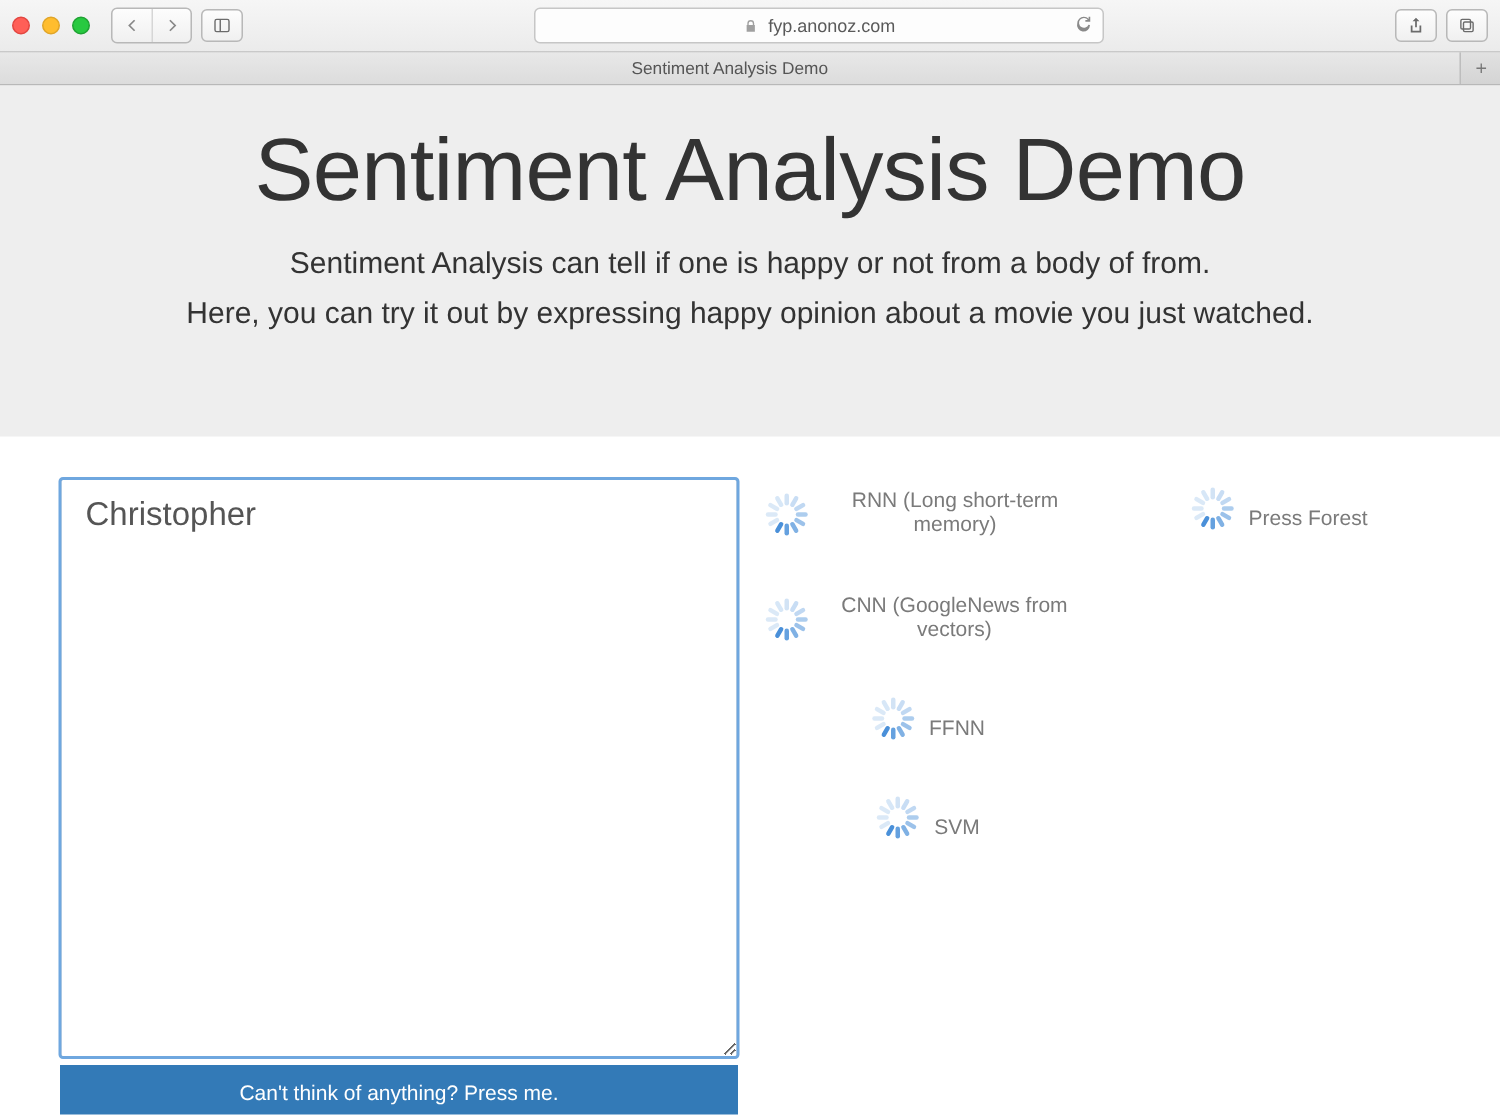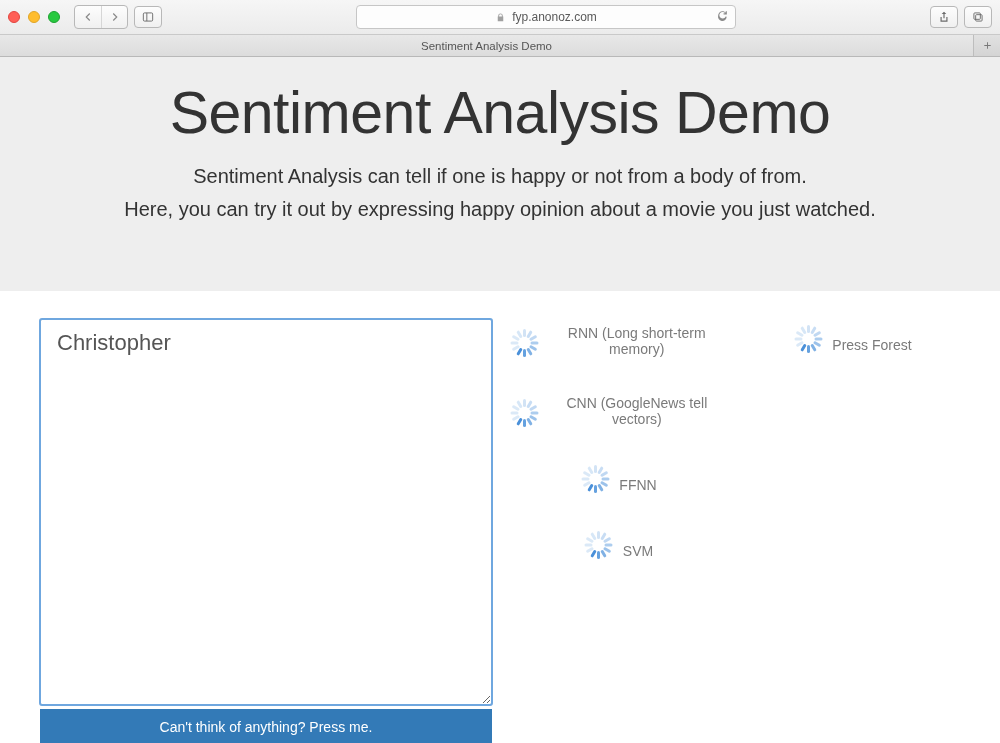--- a/index.html
+++ b/index.html
@@ -318,21 +318,21 @@
             <span></span>
             <span></span>
             <span></span>
             <span></span>
             <span></span>
             <span></span>
             <span></span>
             <span></span>
             <span></span>
           </div>
-          <div class="model-label">CNN (GoogleNews tell vectors)</div>
+          <div class="model-label">CNN (GoogleNews from vectors)</div>
         </div>
         <div class="model-cell">
           <div class="spinner">
             <span></span>
             <span></span>
             <span></span>
             <span></span>
             <span></span>
             <span></span>
             <span></span>

